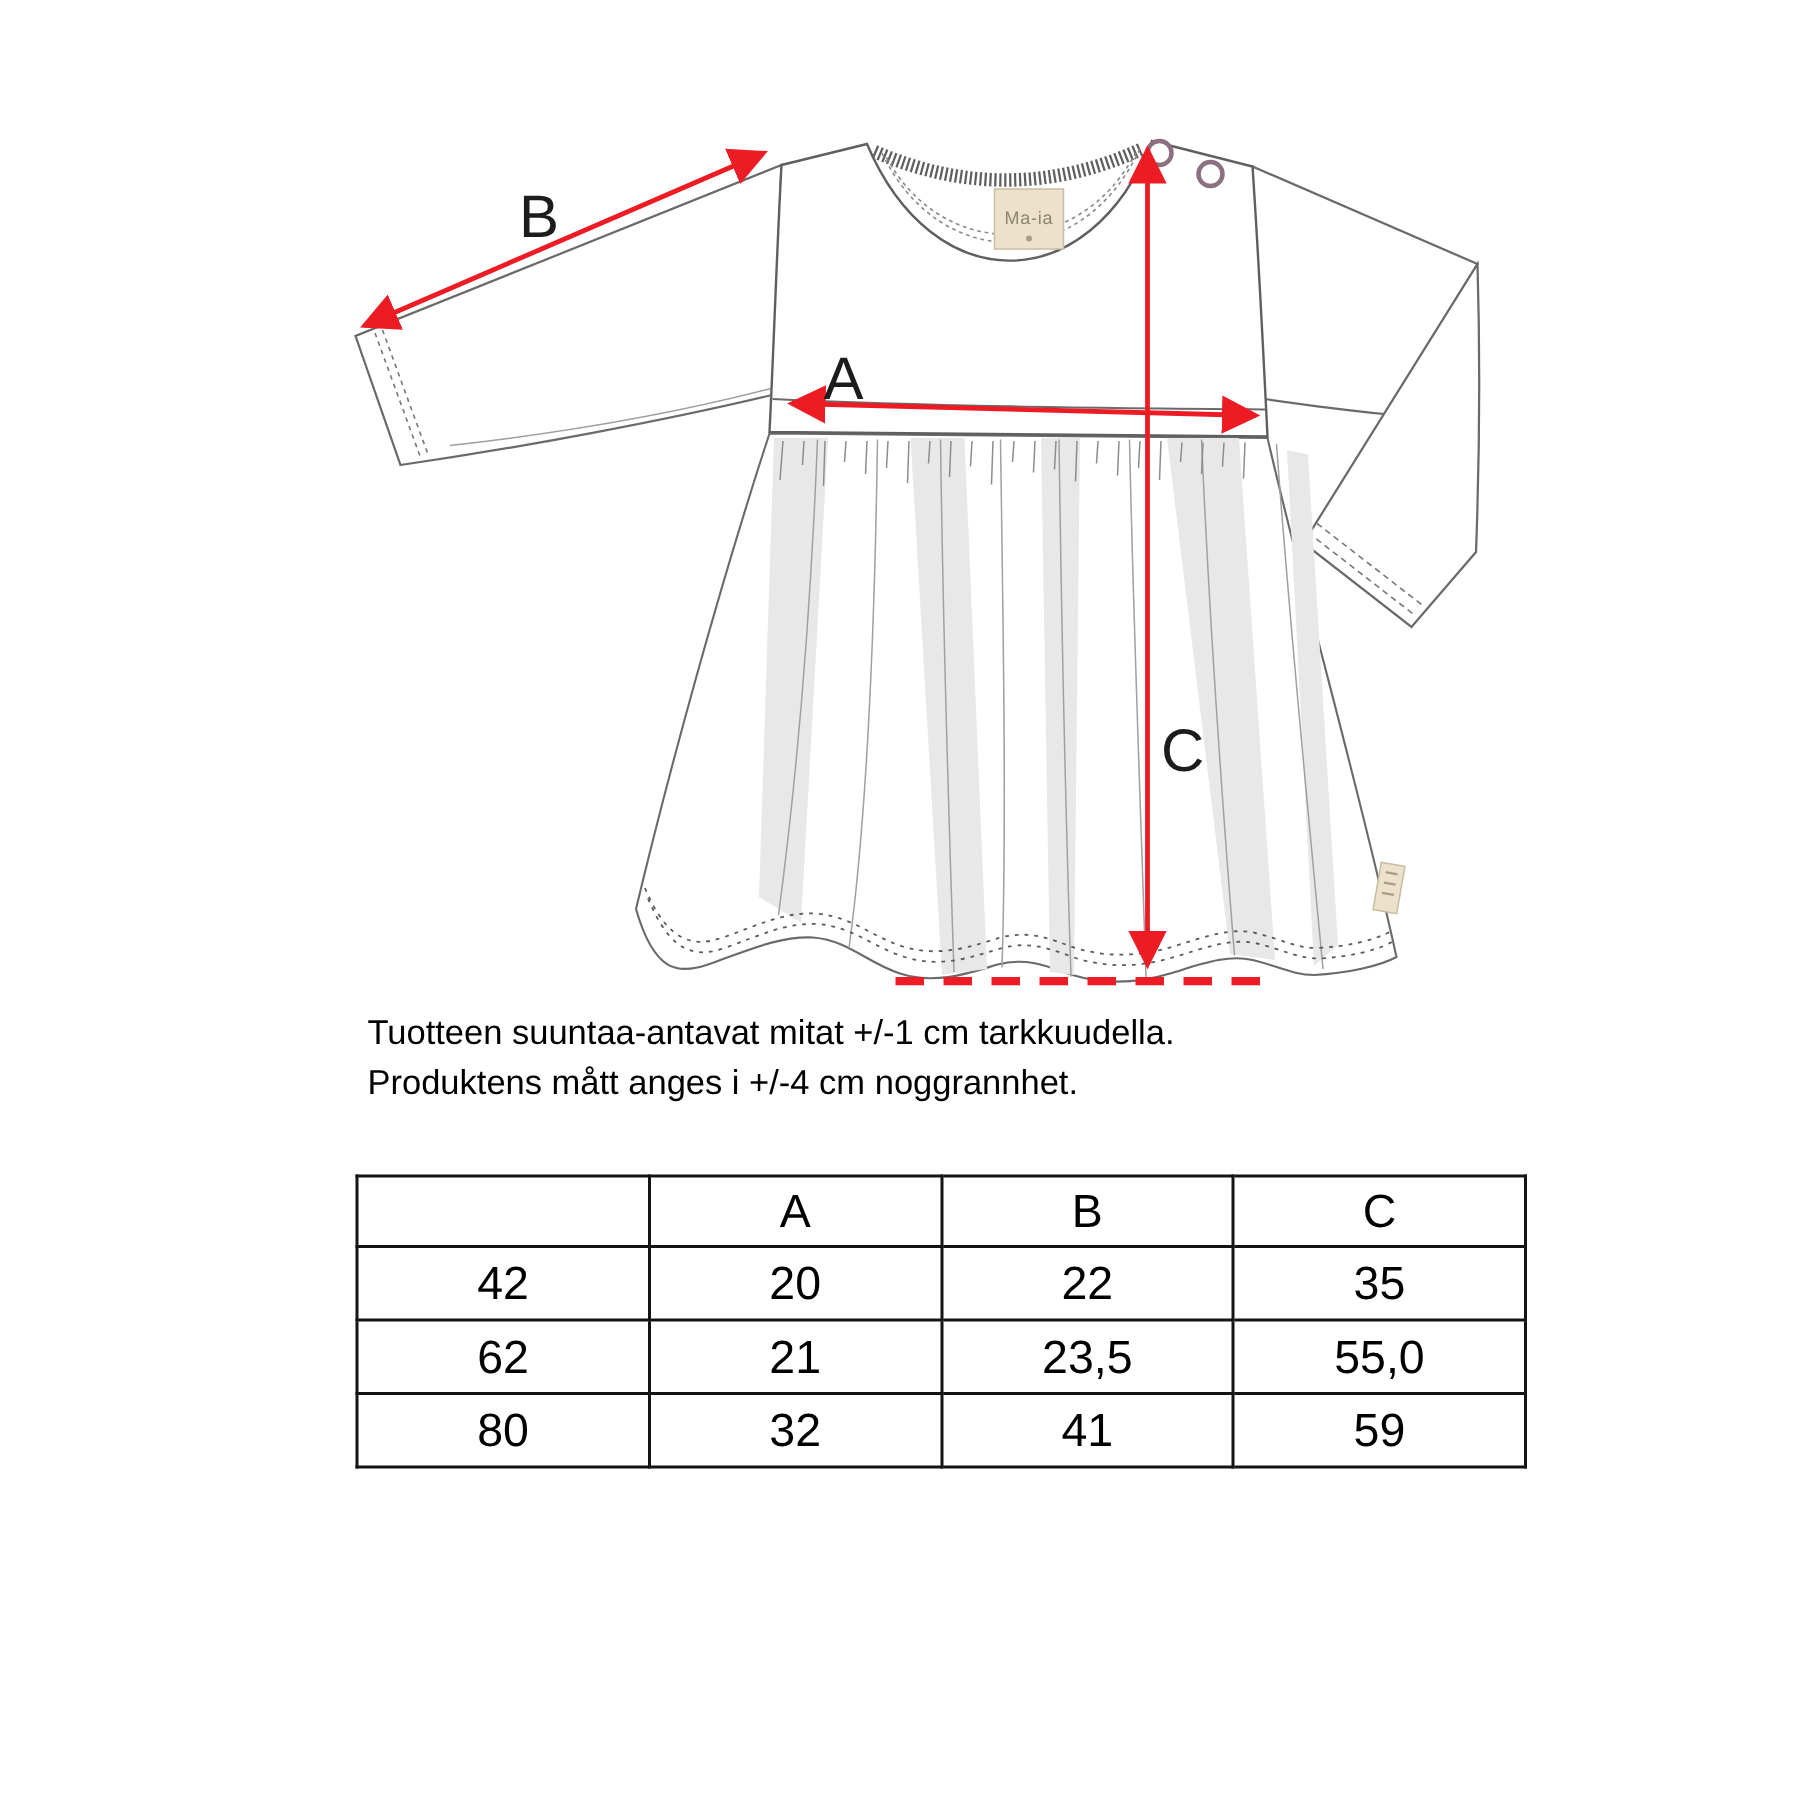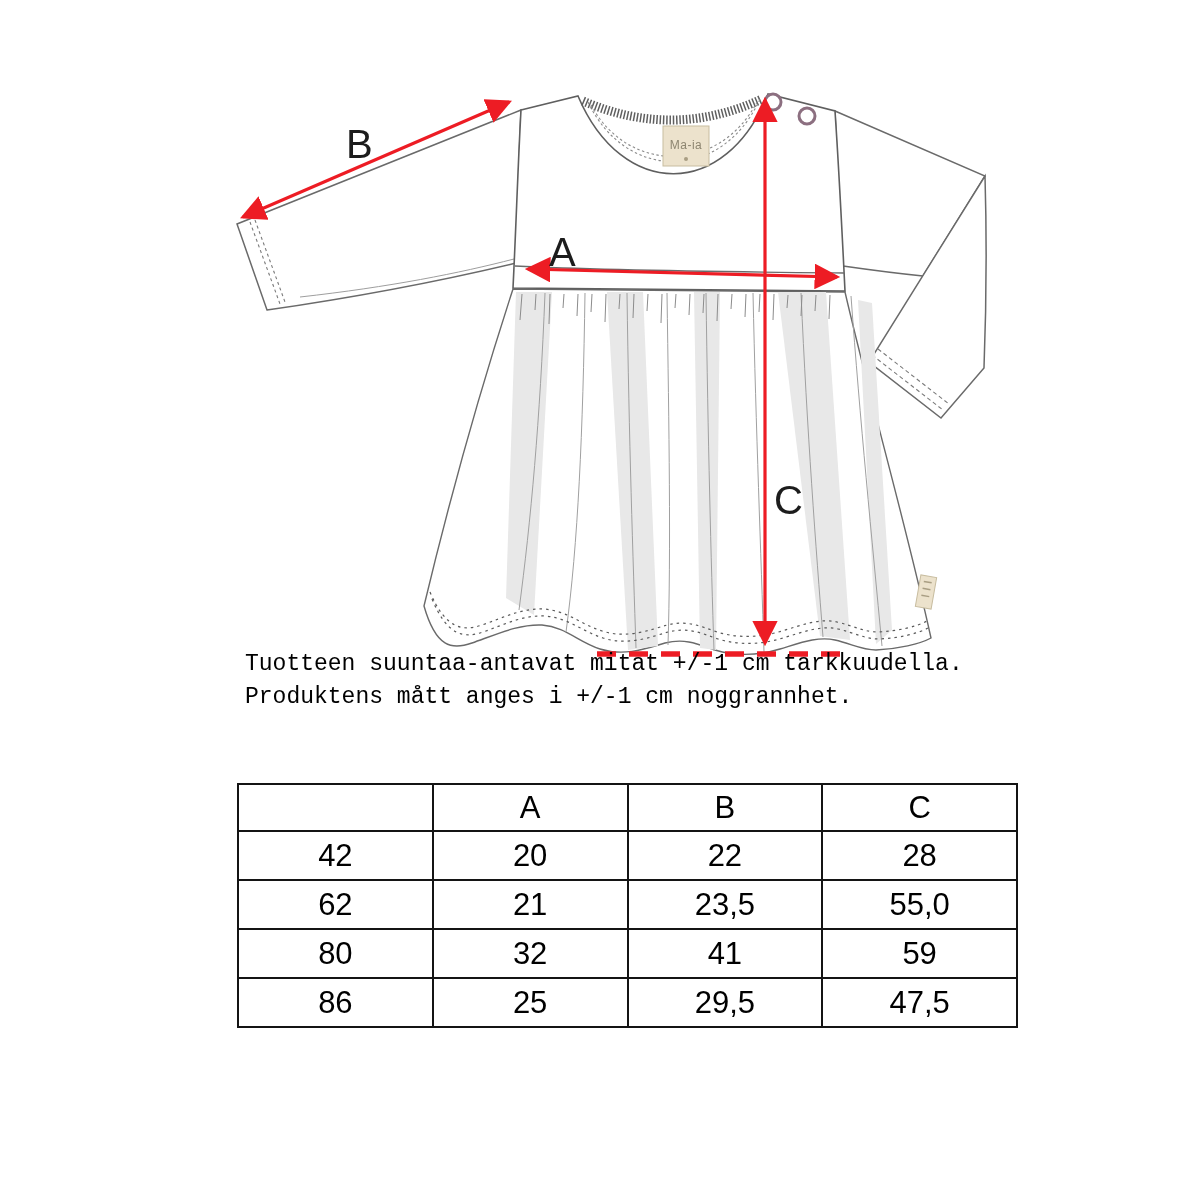--- a/index.html
+++ b/index.html
@@ -2,22 +2,22 @@
 <html><head>
 <meta charset="utf-8">
 <style>
   html,body{margin:0;padding:0;background:#fff;}
   .stage{position:relative;width:1200px;height:1200px;background:#fff;overflow:hidden;
          font-family:"Liberation Sans",sans-serif;color:#000;}
   .diagram-svg{position:absolute;left:0;top:0;}
   .diagram-svg text{font-family:"Liberation Sans",sans-serif;}
   .measure-label{font-size:40px;fill:#1c1c1c;}
   .tag-text{font-size:12px;fill:#8d8570;letter-spacing:.5px;}
-  .notes{position:absolute;left:245px;top:648px;font-size:23px;line-height:32.5px;
-         white-space:nowrap;font-family:Liberation Mono, monospace;}
+  .notes{position:absolute;left:245px;top:672px;font-size:23px;line-height:32.5px;
+         white-space:nowrap;}
   .size-table{position:absolute;left:237px;top:783px;width:781px;border-collapse:collapse;
               table-layout:fixed;}
   .size-table th,.size-table td{border:2px solid #141414;height:47px;padding:0;
               text-align:center;vertical-align:middle;font-size:31px;font-weight:400;}
   .size-table thead th{height:45px;}
 </style>
 </head>
 <body>
 
 <div class="stage">
@@ -109,53 +109,47 @@
       <line x1="765" y1="100" x2="765" y2="643" marker-start="url(#ah)" marker-end="url(#ah)"></line>
       <line x1="597" y1="654" x2="851" y2="654" stroke-width="5.5" stroke-dasharray="19,13"></line>
     </g>
     <text class="measure-label" x="346" y="158">B</text>
     <text class="measure-label" x="549" y="266">A</text>
     <text class="measure-label" x="774" y="514">C</text>
   </svg>
 
   <div class="notes">
     <div>Tuotteen suuntaa-antavat mitat +/-1 cm tarkkuudella.</div>
-    <div>Produktens mått anges i +/-1 cm noggrannhet.</div>
+    <div>Produktens mått anges i +/-4 cm noggrannhet.</div>
   </div>
 
   <table class="size-table">
     <thead>
       <tr>
         <th></th>
         <th>A</th>
         <th>B</th>
         <th>C</th>
       </tr>
     </thead>
     <tbody>
       <tr>
         <td>42</td>
         <td>20</td>
         <td>22</td>
-        <td>28</td>
+        <td>35</td>
       </tr>
       <tr>
         <td>62</td>
         <td>21</td>
         <td>23,5</td>
         <td>55,0</td>
       </tr>
       <tr>
         <td>80</td>
         <td>32</td>
         <td>41</td>
         <td>59</td>
       </tr>
-      <tr>
-        <td>86</td>
-        <td>25</td>
-        <td>29,5</td>
-        <td>47,5</td>
-      </tr>
     </tbody>
   </table>
 
 </div>
 
 </body></html>

